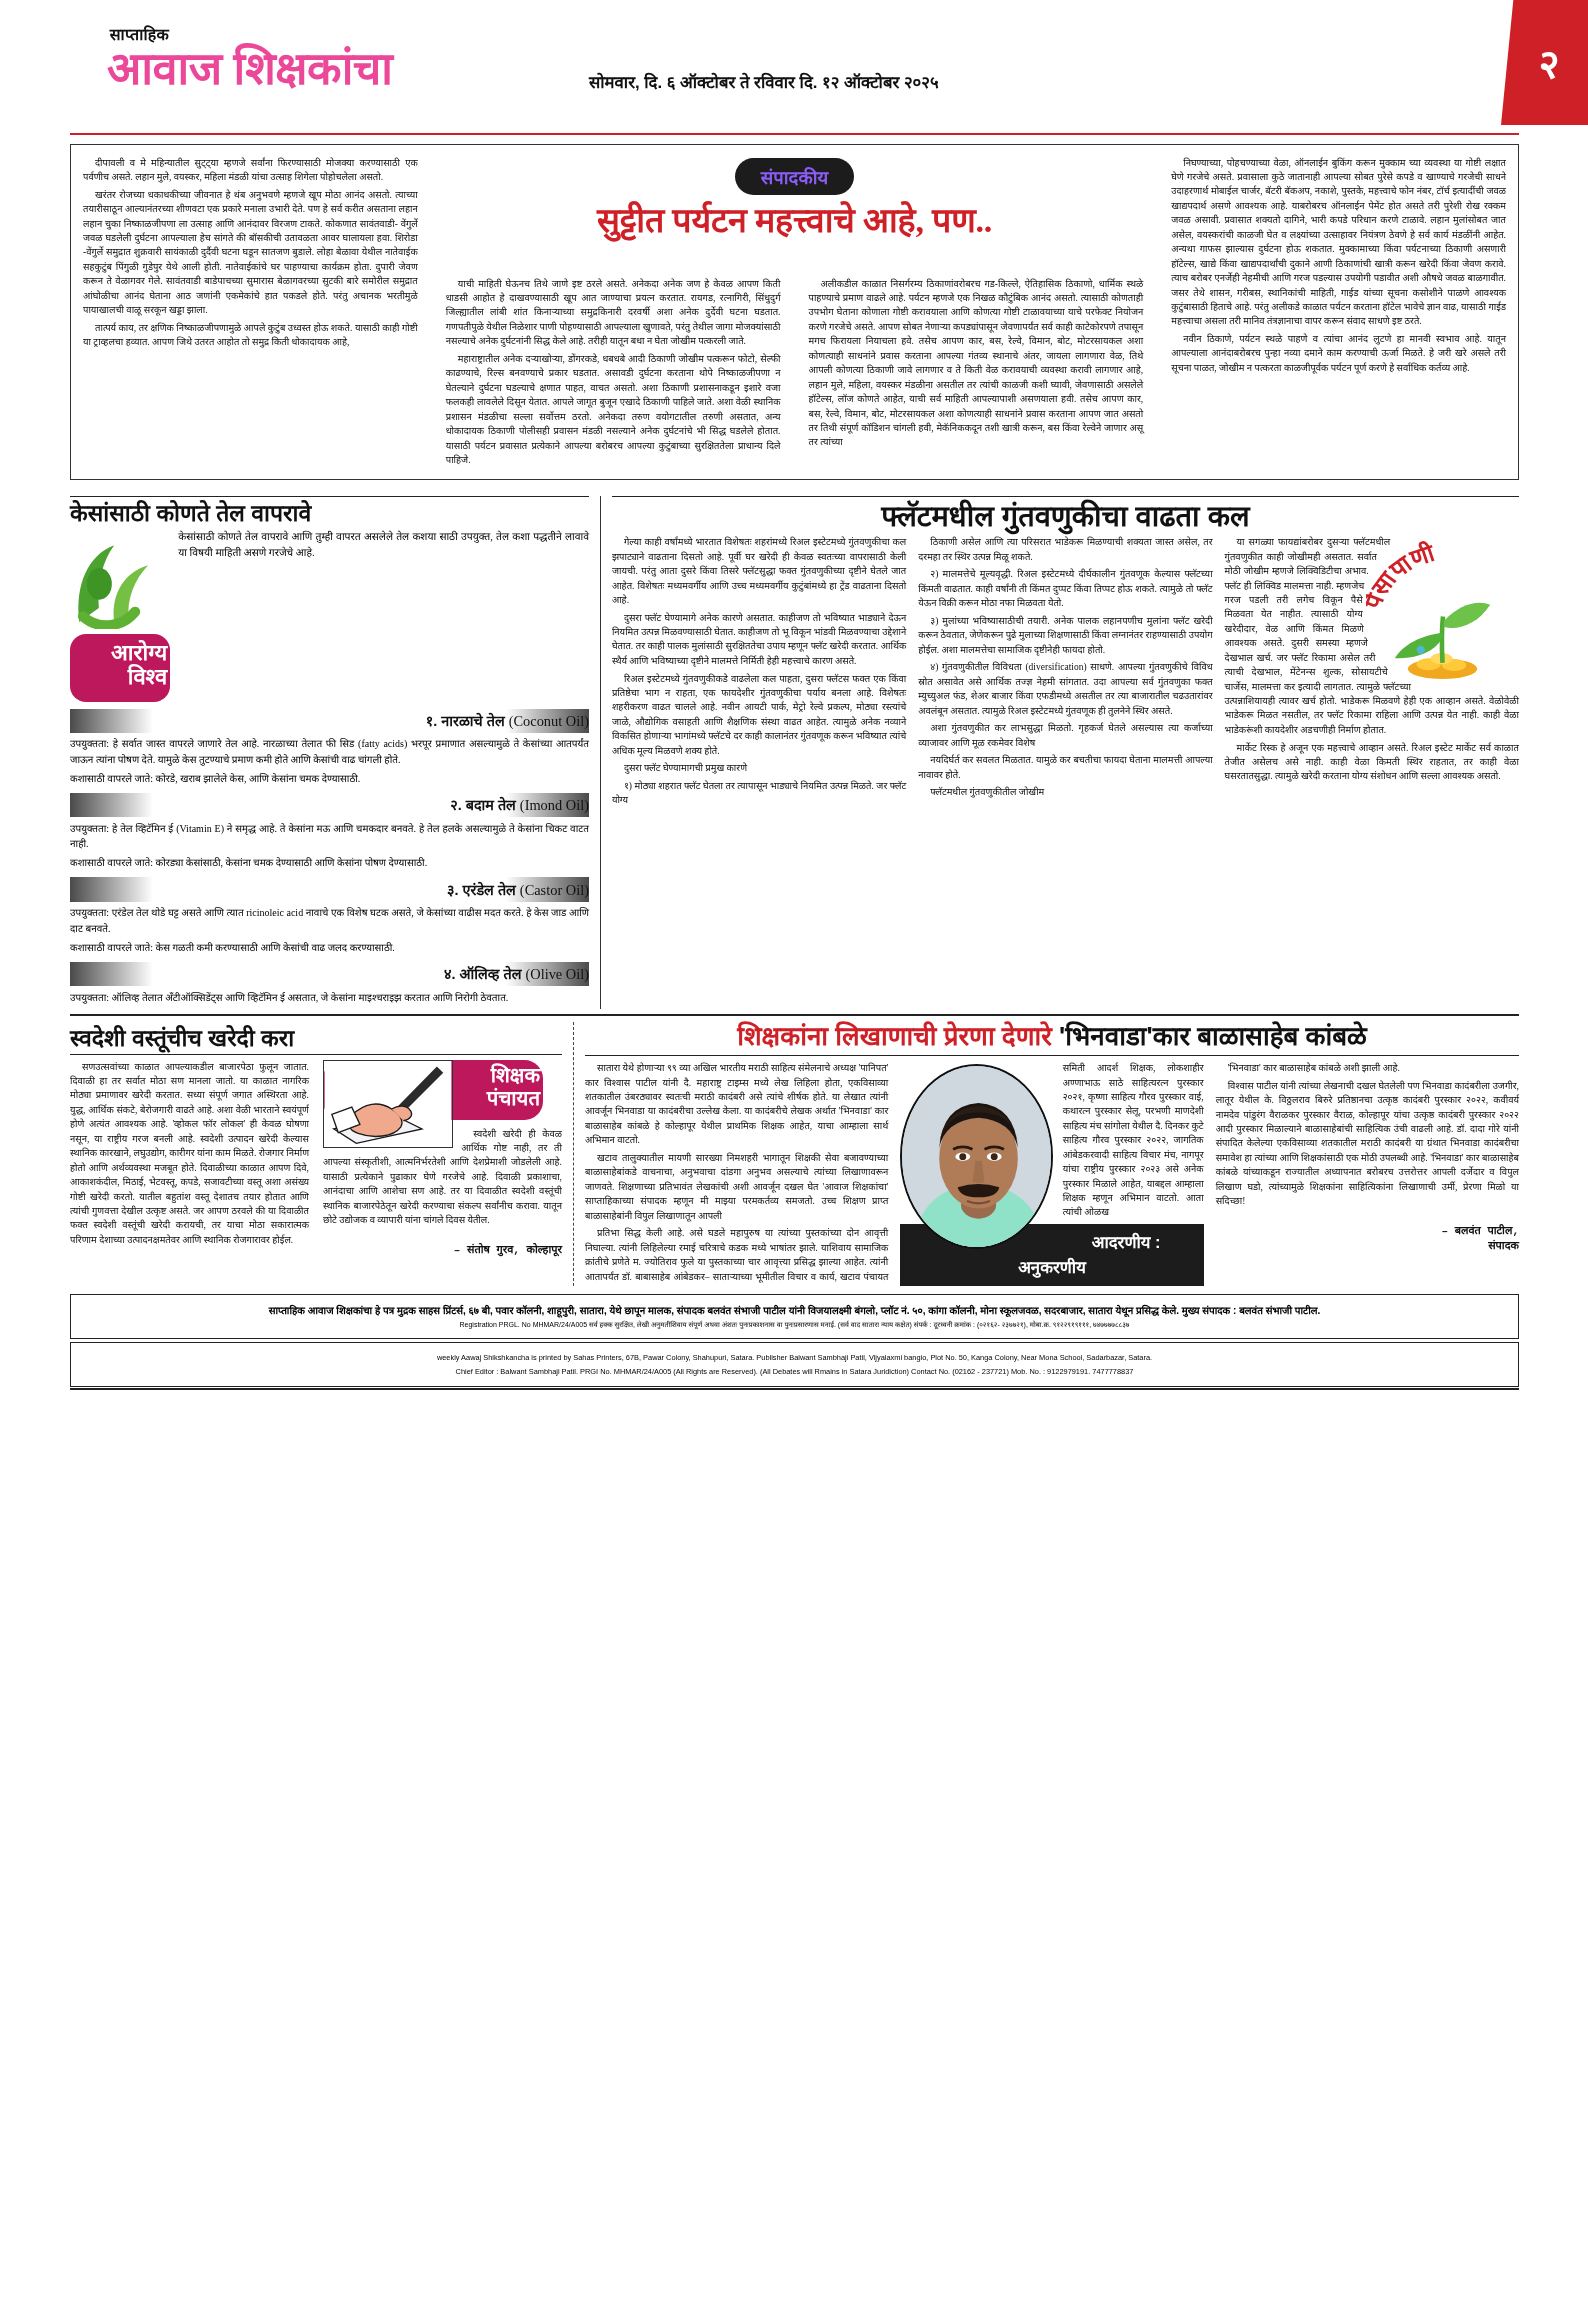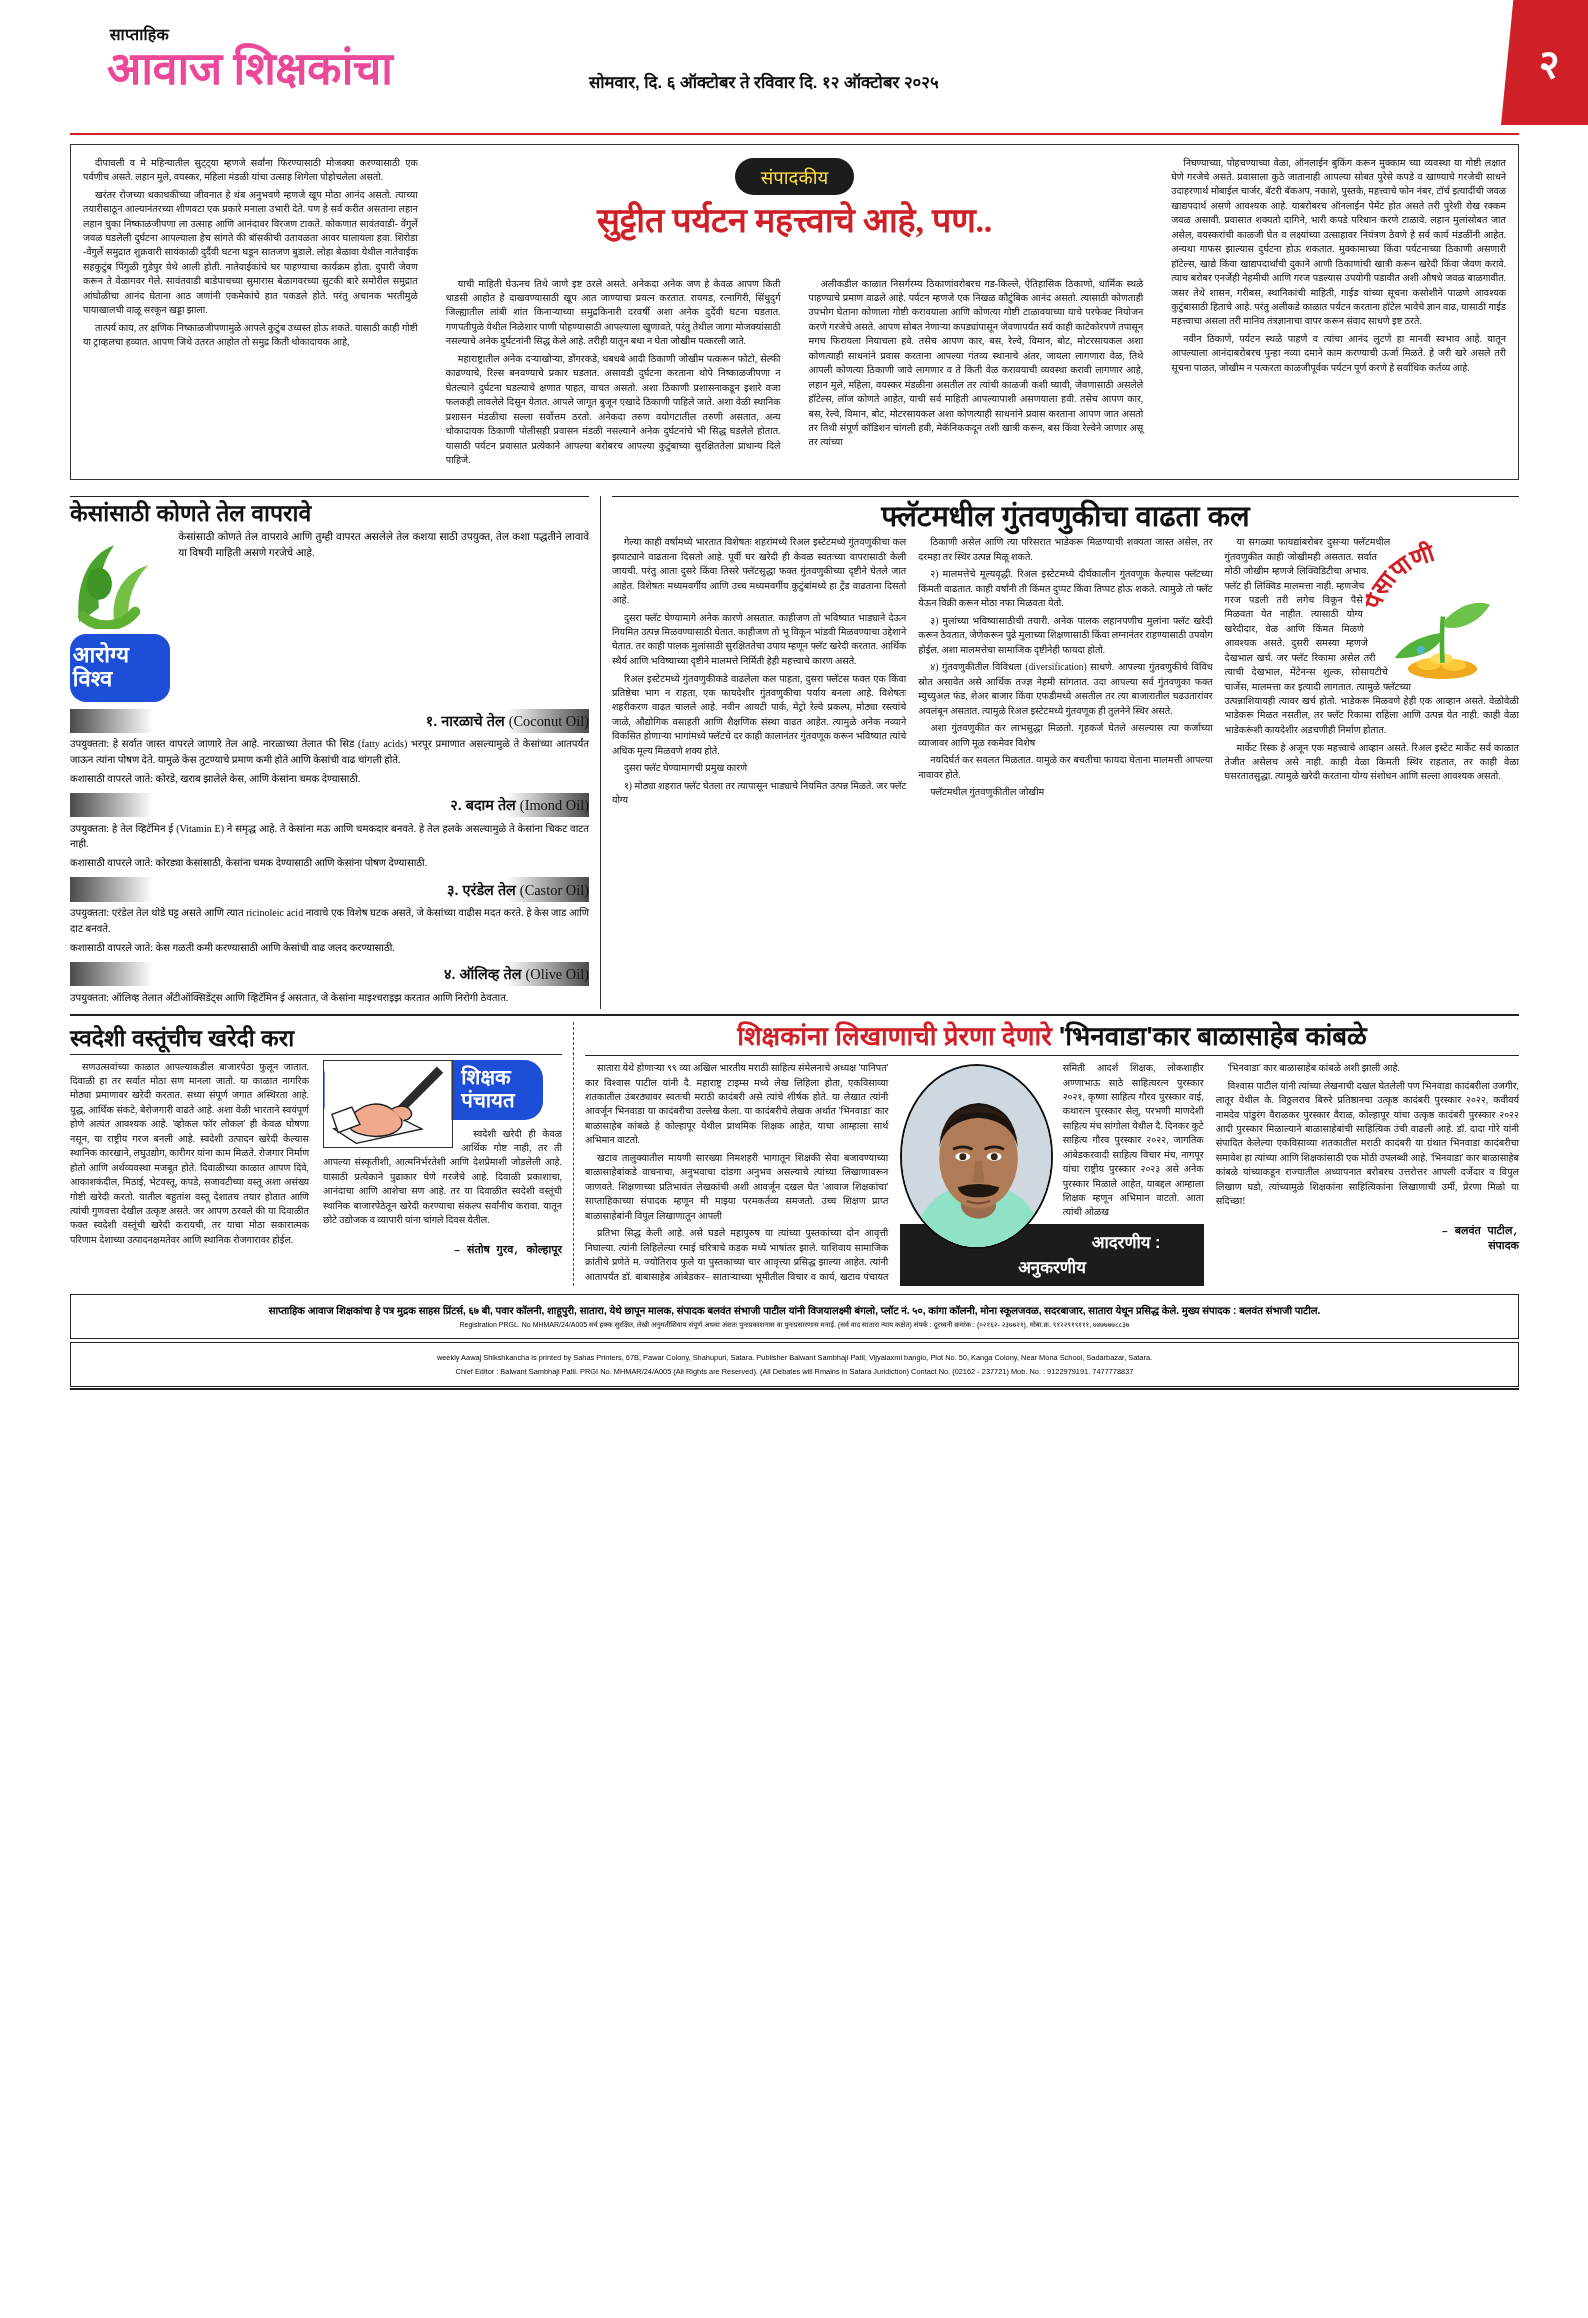--- a/index.html
+++ b/index.html
@@ -63,23 +63,23 @@
     border: 0.9px solid #333; margin-top: 9.3px; padding: 10.2px 12px 8.3px;
     position: relative;
   }
   .ed-grid { display: flex; gap: 28px; }
   .ed-col { flex: 1 1 0; min-width: 0; }
   .ed-head-wrap {
     position: absolute; left: 0; right: 0; top: 13px;
     text-align: center; pointer-events: none;
   }
   .ed-badge {
-    display: inline-block; background: #1c1c1c; color: #fde047;
-    font-family: "Liberation Sans", sans-serif;
-    font-size: 18.5px; font-weight: 400;
+    display: inline-block; background: #1c1c1c; color: #8b5cf6;
+    font-family: "Liberation Sans", sans-serif;
+    font-size: 18.5px; font-weight: 700;
     padding: 5.6px 26px; border-radius: 23px;
   }
   .ed-title {
     margin-top: 8.3px;
     font-family: Liberation Serif, serif;
     font-size: 34px; font-weight: 700; color: #cf2027;
     letter-spacing: -0.2px; line-height: 1.05;
   }
   .ed-spacer { height: 121px; }
 
@@ -98,24 +98,24 @@
   .lead-txt {
     font-family: "Liberation Serif", serif;
     font-size: 10.4px; line-height: 1.56; text-align: justify;
   }
 
   
   .health-row { display: flex; gap: 8.3px; align-items: flex-start; }
   .logo-col { width: 100px; flex: none; }
   .leaf-logo { width: 93px; height: 100px; }
   .badge-black {
-    background: #1d4ed8; color: #fff; border-radius: 16px;
-    font-family: Liberation Serif, serif;
+    background: #be185d; color: #fff; border-radius: 16px;
+    font-family: Liberation Mono, monospace;
     font-size: 22px; font-weight: 700; line-height: 1.12;
-    text-align: left; padding: 8.3px 2.8px 10.2px; margin-top: 3.7px;
+    text-align: right; padding: 8.3px 2.8px 10.2px; margin-top: 3.7px;
   }
   .oil-head {
     background: linear-gradient(to right, #4a4a4a 0%, #ffffff 16%, #ffffff 84%, #4a4a4a 100%);
     text-align: right;
     font-family: "Liberation Sans", sans-serif;
     font-size: 14.4px; font-weight: 700; color: #111;
     padding: 2.3px 0 2.8px; margin: 6.5px 0 3.7px;
   }
   .oil-head .en { font-weight: 400; font-family: "Liberation Serif", serif; }
   .oil-body { font-family: "Liberation Serif", serif; font-size: 10px; line-height: 1.55; text-align: justify; }

